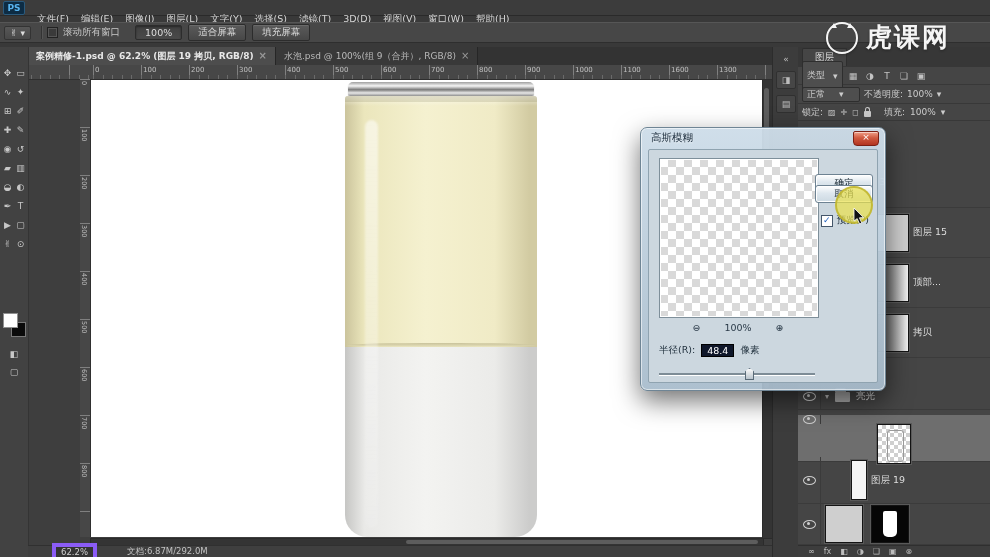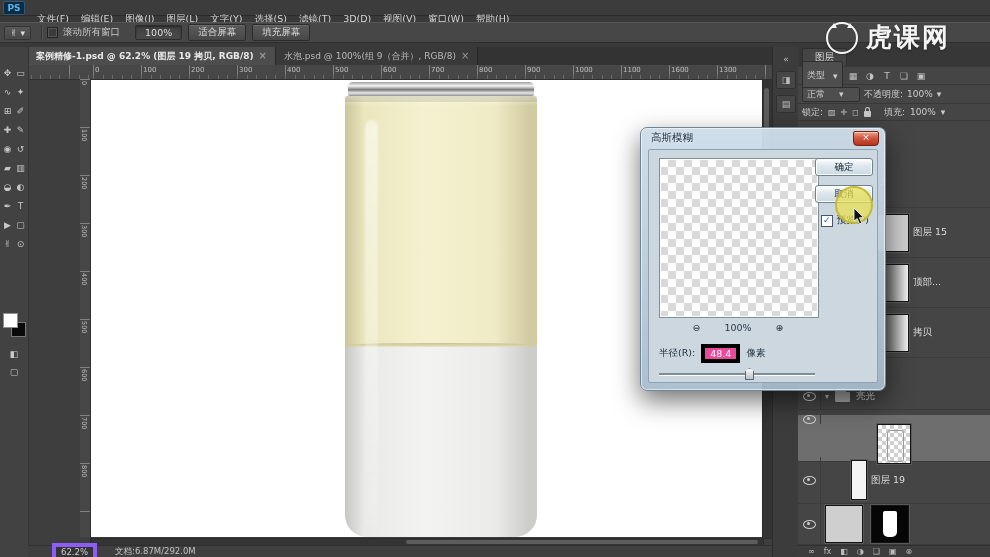--- a/index.html
+++ b/index.html
@@ -58,21 +58,21 @@
 
   
   .hscroll{position:absolute;left:62px;top:459px;width:672px;height:7px;background:#343434;border:1px solid #2b2b2b;}
   .hscroll-thumb{position:absolute;left:315px;top:1px;width:352px;height:4px;background:#5d5d5d;border-radius:3px;}
   .vscroll{position:absolute;left:734px;top:0;width:9px;height:458px;background:#343434;border:1px solid #2b2b2b;}
   .vscroll-thumb{position:absolute;left:1px;top:8px;width:5px;height:300px;background:#5d5d5d;border-radius:3px;}
 
   
   .statusbar{position:absolute;left:28px;top:545px;width:744px;height:12px;background:#3f3f3f;border-top:1px solid #303030;display:flex;align-items:center;z-index:25;}
   .sb-zoom{margin-left:24px;padding:0 5px;font-size:8.5px;color:#cfcfcf;background:#343434;border:4px solid #8b5cf6;}
-  .sb-doc{margin-left:18px;font-size:8.5px;color:#c3c3c3;}
+  .sb-doc{margin-left:30px;font-size:8.5px;color:#c3c3c3;}
 
   
   .dock{position:absolute;left:772px;top:47px;width:26px;height:510px;background:#3c3c3c;border-left:1px solid #2c2c2c;z-index:10;}
   .dock .d-ico{width:18px;height:16px;margin:6px auto 0 auto;display:flex;align-items:center;justify-content:center;color:#bdbdbd;font-size:9px;background:#464646;border:1px solid #303030;border-radius:2px;}
   .dock .d-collapse{width:18px;height:12px;margin:6px auto 0 auto;display:flex;align-items:center;justify-content:center;color:#bdbdbd;font-size:9px;}
   .dock .d-gap{height:226px;}
 
   
   .panel{position:absolute;left:798px;top:47px;width:192px;height:510px;background:#454545;z-index:10;}
   .panel-tabs{height:20px;background:#373737;display:flex;align-items:center;}
@@ -111,21 +111,21 @@
   .pf-ico{font-size:8px;color:#bdbdbd;line-height:10px;}
 
   
   .dialog{position:absolute;left:640px;top:127px;width:246px;height:264px;background:linear-gradient(180deg,rgba(206,221,233,.96),rgba(168,188,204,.94));border:1px solid #6f8595;border-radius:7px;box-shadow:0 10px 26px rgba(0,0,0,.55),inset 0 0 0 1px rgba(255,255,255,.55);z-index:50;box-sizing:border-box;}
   .dlg-title{position:absolute;left:10px;top:3px;font-size:10.5px;color:#17293a;text-shadow:0 1px 2px rgba(255,255,255,.8);}
   .dlg-close{position:absolute;right:6px;top:3px;width:24px;height:13px;background:linear-gradient(180deg,#f0a089,#d05a40 45%,#b23420);border:1px solid #7c2014;border-radius:2px 2px 4px 4px;color:#fff;font-size:9px;line-height:11px;text-align:center;box-shadow:inset 0 1px 0 rgba(255,255,255,.5);}
   .dlg-body{position:absolute;left:7px;right:7px;top:21px;bottom:7px;background:#ccd7df;border:1px solid #8fa3b0;border-radius:2px;}
   .dlg-preview{position:absolute;left:10px;top:8px;width:158px;height:158px;border:1px solid #7e8f9a;box-shadow:inset 0 0 0 1px #fff;background-image:linear-gradient(45deg,#d9d9d9 25%,transparent 25%,transparent 75%,#d9d9d9 75%),linear-gradient(45deg,#d9d9d9 25%,#fff 25%,#fff 75%,#d9d9d9 75%);background-size:16px 16px;background-position:0 0,8px 8px;background-color:#fff;}
   .dlg-zoomrow{position:absolute;left:10px;top:172px;width:158px;display:flex;align-items:center;justify-content:center;gap:24px;font-size:9.5px;color:#2a3a48;}
   .dlg-radiusrow{position:absolute;left:10px;top:194px;width:170px;display:flex;align-items:center;gap:6px;font-size:9.5px;color:#1d2d3a;}
-  .radius-value{background:#ec4899;color:#fff;padding:0 5px;border:4px solid #000000;font-size:9.5px;}
+  .radius-value{background:#0f172a;color:#fff;padding:0 5px;border:1px solid #000000;font-size:9.5px;}
   .dlg-slider{position:absolute;left:10px;top:218px;width:156px;height:12px;}
   .slider-track{position:absolute;left:0;top:5px;width:156px;height:2px;background:#7d8c96;border-bottom:1px solid #fff;}
   .slider-thumb{position:absolute;left:86px;top:0;width:9px;height:12px;background:linear-gradient(180deg,#fafafa,#b9c4cc);border:1px solid #5a6b78;clip-path:polygon(50% 0,100% 30%,100% 100%,0 100%,0 30%);box-sizing:border-box;}
   .dlg-btn{position:absolute;right:4px;width:58px;height:18px;background:linear-gradient(180deg,#ffffff,#dee7ee 45%,#ccd9e2);border:1px solid #6d8292;border-radius:3px;font-size:9.5px;color:#14242f;display:flex;align-items:center;justify-content:center;box-shadow:inset 0 0 0 1px #fff;box-sizing:border-box;}
   .dlg-checkrow{position:absolute;right:8px;top:64px;display:flex;align-items:center;gap:4px;font-size:9.5px;color:#1d2d3a;}
   .dlg-checkbox{width:10px;height:10px;background:#fff;border:1px solid #44566a;color:#1e5fbe;font-size:9px;font-weight:bold;line-height:9px;text-align:center;}
   .hl-circle{position:absolute;left:186px;top:36px;width:38px;height:38px;border-radius:50%;background:rgba(233,225,80,.72);border:2px solid rgba(190,180,45,.85);z-index:5;box-sizing:border-box;}
   .cursor{position:absolute;left:204px;top:58px;z-index:6;}
 
   
@@ -413,21 +413,21 @@
       </div>
       <div class="dlg-radiusrow">
         <span>半径(R):</span>
         <span class="radius-value">48.4</span>
         <span>像素</span>
       </div>
       <div class="dl g-slider dlg-slider">
         <div class="slider-track"></div>
         <div class="slider-thumb"></div>
       </div>
-      <div class="dlg-btn" style="top:8px;text-align:center;">确定</div>
+      <div class="dlg-btn" style="top:24px;text-align:center;">确定</div>
       <div class="dlg-btn" style="top:35px;">取消</div>
       <div class="dlg-checkrow">
         <span class="dlg-checkbox">✓</span>
         <span>预览(P)</span>
       </div>
       <div class="hl-circle"></div>
       <svg class="cursor" width="12" height="17" viewBox="0 0 12 17">
         <polygon points="1,0 1,13 4.2,10.6 6.6,16 8.8,15 6.4,9.8 10.5,9.6" fill="#111" stroke="#fff" stroke-width="0.8"></polygon>
       </svg>
     </div>

